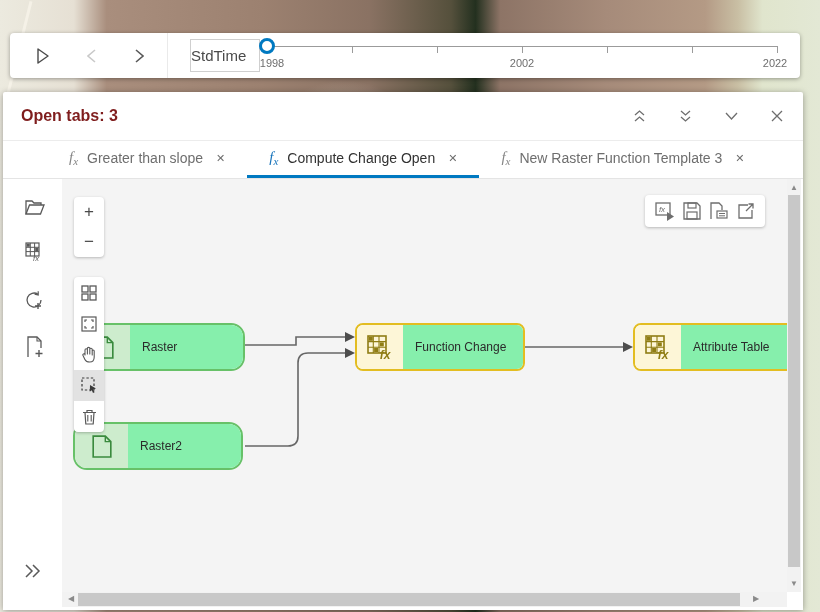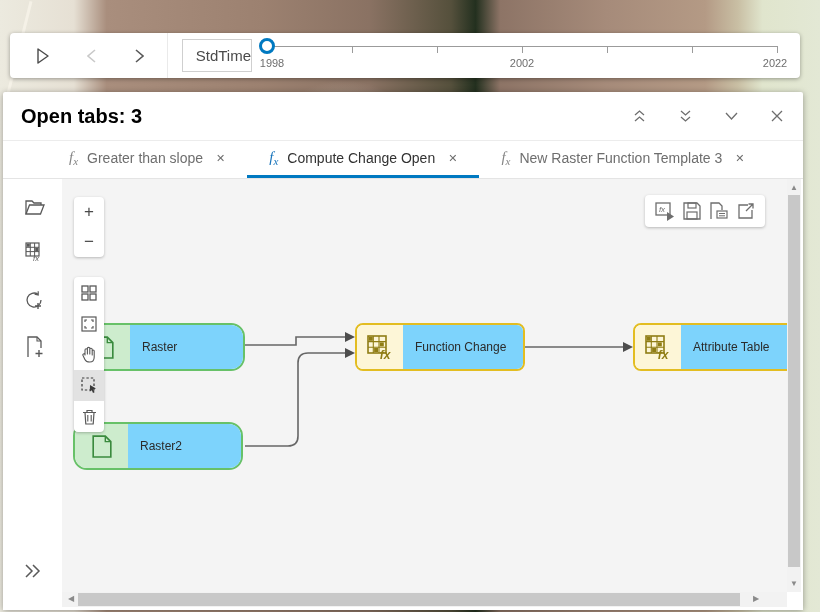--- a/index.html
+++ b/index.html
@@ -20,33 +20,33 @@
   }
   .map-road { position:absolute; left:18px; top:0; width:3px; height:95px; background:#f7f4ea;
     transform:rotate(14deg); opacity:.8; }
 
   
   .time-bar { position:absolute; left:10px; top:33px; width:790px; height:45px; background:#fff;
     border-radius:4px; box-shadow:0 1px 4px rgba(0,0,0,.35); }
   .tb-btn { position:absolute; top:12px; width:22px; height:22px; display:flex; align-items:center;
     justify-content:center; cursor:pointer; }
   .tb-divider { position:absolute; left:157px; top:0; width:1px; height:45px; background:#eaeaea; }
-  .std-box { position:absolute; left:172px; top:6px; width:70px; height:33px; border:1px solid #cfcfcf;
-    display:flex; align-items:center; justify-content:flex-end; font-size:15px; color:#4a4a4a; }
+  .std-box { position:absolute; left:180px; top:6px; width:70px; height:33px; border:1px solid #cfcfcf;
+    display:flex; align-items:center; justify-content:flex-start; font-size:15px; color:#4a4a4a; }
   .slider-track { position:absolute; left:257px; top:13px; width:511px; height:1px; background:#9b9b9b; }
   .slider-tick { position:absolute; top:13px; width:1px; height:7px; background:#9b9b9b; }
   .slider-handle { position:absolute; left:249px; top:5px; width:16px; height:16px; border-radius:50%;
     background:#fff; border:3px solid #0079c1; cursor:pointer; }
   .slider-label { position:absolute; top:24px; transform:translateX(-50%); font-size:11px; color:#6e6e6e; }
 
   
   .panel { position:absolute; left:3px; top:92px; width:800px; height:518px; background:#fff;
     border-radius:2px; box-shadow:0 1px 6px rgba(0,0,0,.35); display:flex; flex-direction:column; }
   .panel-header { height:48px; display:flex; align-items:center; padding:0 18px; flex:none; }
-  .panel-title { font-size:20px; font-weight:600; color:#000000; }
+  .panel-title { font-size:16px; font-weight:600; color:#7f1d1d; }
   .header-actions { margin-left:auto; display:flex; gap:30px; align-items:center; }
   .hicon { width:16px; height:16px; display:flex; align-items:center; justify-content:center; cursor:pointer; }
 
   .tab-bar { height:39px; border-top:1px solid #ececec; border-bottom:1px solid #e4e4e4; display:flex;
     align-items:stretch; padding-left:44px; flex:none; background:#fff; }
   .tab { display:flex; align-items:center; gap:9px; padding:0 22px; font-size:14px; color:#6e6e6e;
     cursor:pointer; border-bottom:3px solid transparent; }
   .tab.active { color:#323232; border-bottom-color:#0079c1; }
   .fxicon { font-style:italic; font-family:"Liberation Serif", serif; font-size:15px; color:#868686; }
   .tab.active .fxicon { color:#1a75bb; }
@@ -72,21 +72,21 @@
     box-shadow:0 1px 3px rgba(0,0,0,.25); display:flex; align-items:center; padding:0 6px; }
   .tt-btn { width:27px; height:27px; display:flex; align-items:center; justify-content:center; cursor:pointer; }
 
   
   .node { position:absolute; width:170px; height:48px; display:flex; overflow:hidden; background:#fff; cursor:pointer; }
   .node-green { border:2px solid #67c168; border-radius:14px; }
   .node-yellow { border:2px solid #e3bd21; border-radius:8px; }
   .node-icon-sec { flex:none; display:flex; align-items:center; justify-content:center; }
   .node-green .node-icon-sec { width:53px; background:#cdeccd; }
   .node-yellow .node-icon-sec { width:46px; background:#fdf6d7; }
-  .node-label { flex:1; display:flex; align-items:center; padding-left:12px; font-size:12px; color:#2b2b2b; background:#7dd3fc; }
+  .node-label { flex:1; display:flex; align-items:center; padding-left:12px; font-size:12px; color:#2b2b2b; background:#86efac; }
 
   #wires { position:absolute; inset:0; pointer-events:none; }
 
   
   .vscroll { position:absolute; right:2px; top:0; width:14px; height:413px; background:#f2f2f2; }
   .vthumb { position:absolute; left:1px; top:16px; width:12px; height:372px; background:#c8c8c8; cursor:pointer; }
   .sarrow { position:absolute; font-size:8px; color:#8a8a8a; left:0; width:14px; text-align:center; cursor:pointer; }
   .hscroll { height:15px; background:#f2f2f2; position:relative; margin-left:59px; margin-right:16px; flex:none; }
   .hthumb { position:absolute; left:16px; top:1px; height:13px; width:662px; background:#c8c8c8; cursor:pointer; }
   .harrow { position:absolute; top:2px; font-size:8px; color:#8a8a8a; width:14px; text-align:center; cursor:pointer; }

